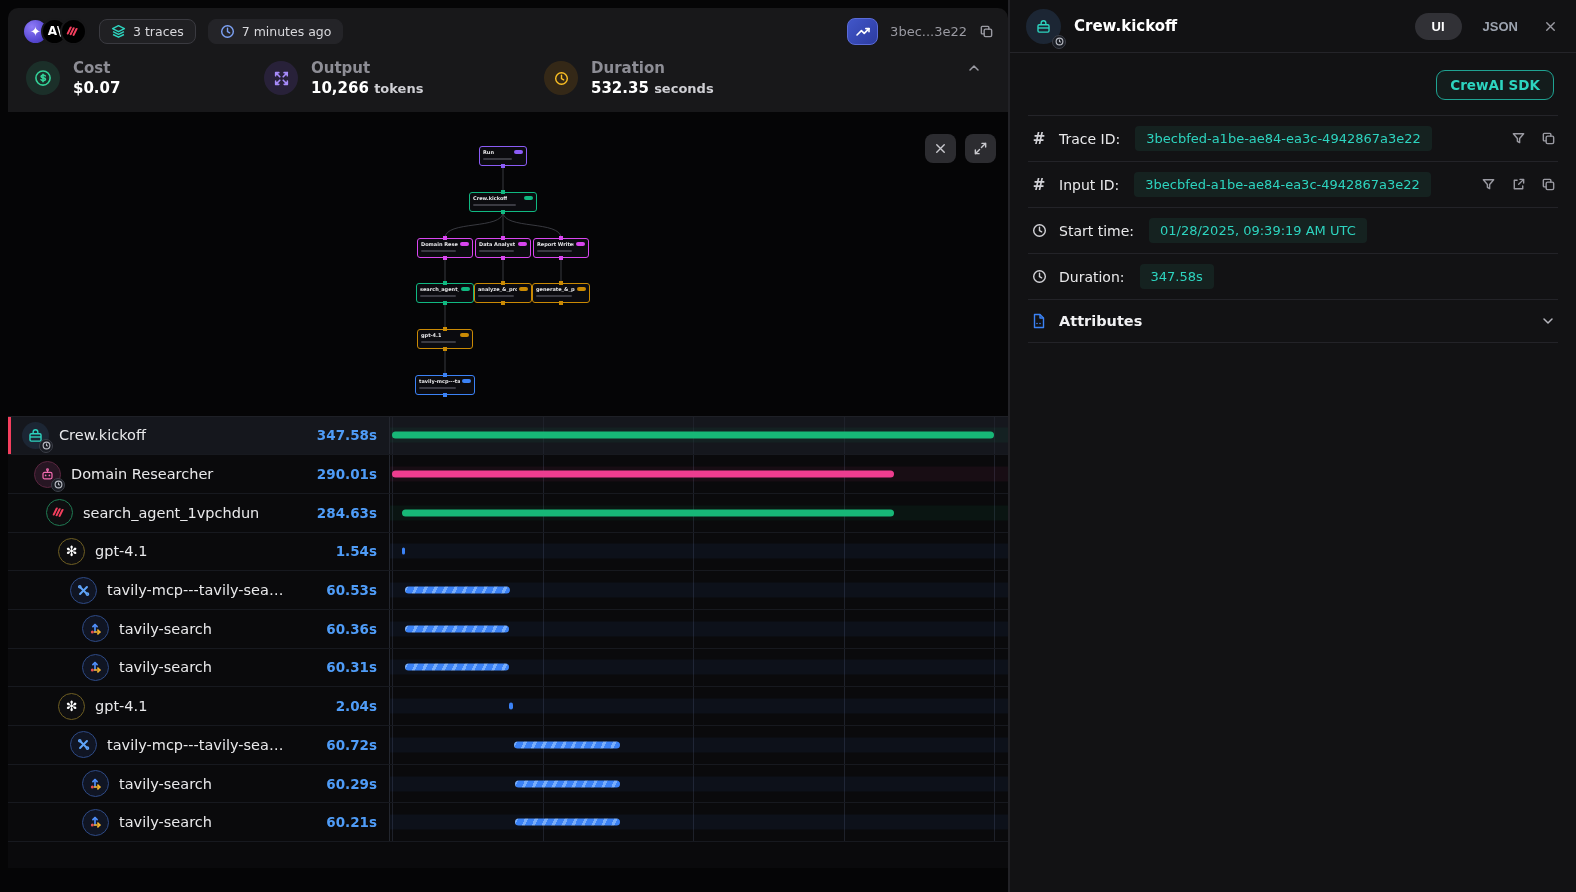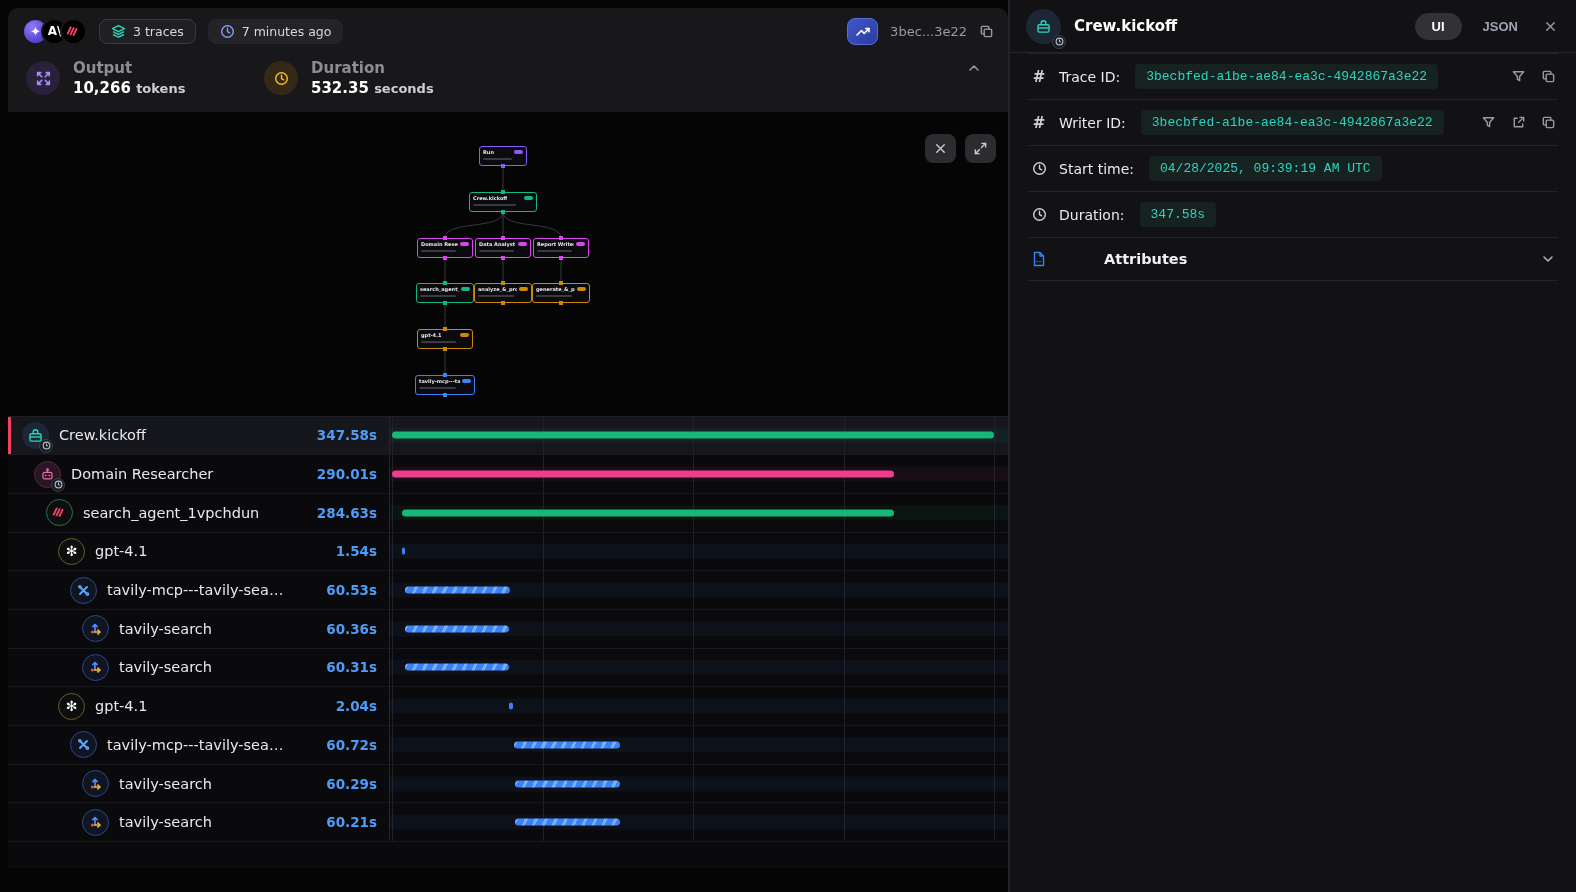--- a/index.html
+++ b/index.html
@@ -67,24 +67,24 @@
   .rp-avatar { width:35px; height:35px; border-radius:50%; background:#1c2634; position:relative; flex:none; display:flex; align-items:center; justify-content:center; }
   .rp-title { font-size:15px; font-weight:bold; color:#fff; flex:1; }
   .tab-ui { background:#313136; border:none; border-radius:16px; padding:6px 17px; color:#fff; font-size:13px; font-weight:600; cursor:pointer; }
   .tab-json { background:none; border:none; color:#9ca3af; font-size:13px; font-weight:600; margin:0 12px 0 8px; cursor:pointer; }
   .sdk-row { display:flex; justify-content:flex-end; padding:17px 22px 15px; }
   .sdk-badge { border:1px solid #1fa392; color:#2dd4bf; background:rgba(45,212,191,0.05); border-radius:9px; padding:6px 13px; font-size:13.5px; font-weight:bold; }
   .rp-sep { height:1px; background:#242429; margin:0 18px; }
   .detail-row { display:flex; align-items:center; gap:11px; margin:0 18px; padding:10px 2px; border-bottom:1px solid #232328; }
   .d-icon { width:18px; flex:none; color:#d2d2d7; display:flex; align-items:center; justify-content:center; font-size:15px; font-weight:bold; }
   .d-label { font-size:14px; color:#eaeaec; white-space:nowrap; margin-right:4px; }
-  .d-chip { background:#152220; color:#2dd4bf; font-size:13px; padding:5px 11px; border-radius:4px; white-space:nowrap; overflow:hidden;font-family:Liberation Mono, monospace; }
+  .d-chip { background:#152220; color:#2dd4bf; font-size:13px; padding:5px 11px; border-radius:4px; white-space:nowrap; overflow:hidden; }
   .d-actions { margin-left:auto; display:flex; gap:15px; color:#b6b6bd; }
   .attr-row { display:flex; align-items:center; gap:11px; margin:0 18px; padding:13px 2px; border-bottom:1px solid #232328; }
-  .attr-label { font-size:14.5px; font-weight:bold; color:#f1f1f3; flex:1;margin-left:45px; }
+  .attr-label { font-size:14.5px; font-weight:bold; color:#f1f1f3; flex:1; }
   svg { display:block; }
 </style>
 </head>
 <body>
 
 <div class="app">
 
   <div class="left-pane">
     <div class="top-card">
       <div class="top-row">
@@ -133,20 +133,33 @@
         <button class="icon-btn">
             <span id="copy-ic1">
               <svg width="15" height="15" viewBox="0 0 16 16" fill="none" stroke="currentColor" stroke-width="1.5" stroke-linecap="round" stroke-linejoin="round">
                 <rect x="5.5" y="5.5" width="8" height="8" rx="1.5"></rect>
                 <path d="M10.5 5.5v-2a1 1 0 0 0-1-1h-6a1 1 0 0 0-1 1v6a1 1 0 0 0 1 1h2"></path>
               </svg>
             </span>
           </button>
       </div>
       <div class="stats-row" id="stats-row">
+          <div class="stat">
+            <div class="stat-icon" style="background:rgba(52,211,153,0.12);color:#34d399">
+              <svg width="18" height="18" viewBox="0 0 16 16" fill="none" stroke="#34d399" stroke-width="1.4" stroke-linecap="round">
+                <circle cx="8" cy="8" r="6.3"></circle>
+                <path d="M8 4.6v6.8"></path>
+                <path d="M10 6.2c-.5-.9-3.7-1-3.7.5 0 1.7 3.9.7 3.9 2.5 0 1.5-3.3 1.4-4 .3"></path>
+              </svg>
+            </div>
+            <div>
+              <div class="stat-label">Cost</div>
+              <div class="stat-value"><span>$0.07</span></div>
+            </div>
+          </div>
           <div class="stat">
             <div class="stat-icon" style="background:rgba(139,92,246,0.14);color:#a78bfa">
               <svg width="17" height="17" viewBox="0 0 16 16" fill="none" stroke="#a78bfa" stroke-width="1.5" stroke-linecap="round" stroke-linejoin="round">
                 <path d="M9.6 6.4l3.9-3.9M10.4 2.5h3v3"></path>
                 <path d="M6.4 6.4 2.5 2.5M2.5 5.5v-3h3"></path>
                 <path d="M6.4 9.6l-3.9 3.9M2.5 10.5v3h3"></path>
                 <path d="M9.6 9.6l3.9 3.9M13.5 10.5v3h-3"></path>
               </svg>
             </div>
             <div>
@@ -624,20 +637,23 @@
       <button class="tab-ui">UI</button>
       <button class="tab-json">JSON</button>
       <button class="icon-btn">
           <span id="x-ic2">
             <svg width="15" height="15" viewBox="0 0 16 16" fill="none" stroke="currentColor" stroke-width="1.5" stroke-linecap="round" stroke-linejoin="round">
               <path d="M4 4l8 8M12 4l-8 8"></path>
             </svg>
           </span>
         </button>
     </div>
+    <div class="sdk-row">
+      <span class="sdk-badge">CrewAI SDK</span>
+    </div>
     <div class="rp-sep"></div>
     <div id="detail-rows">
         <div class="detail-row">
           <span class="d-icon">
             <span style="font-size:15px;font-weight:bold;color:#d2d2d7">#</span>
           </span>
           <span class="d-label">Trace ID:</span>
           <span class="d-chip">3becbfed-a1be-ae84-ea3c-4942867a3e22</span>
           <span class="d-actions">
             <button class="icon-btn">
@@ -650,21 +666,21 @@
                 <rect x="5.5" y="5.5" width="8" height="8" rx="1.5"></rect>
                 <path d="M10.5 5.5v-2a1 1 0 0 0-1-1h-6a1 1 0 0 0-1 1v6a1 1 0 0 0 1 1h2"></path>
               </svg>
             </button>
           </span>
         </div>
         <div class="detail-row">
           <span class="d-icon">
             <span style="font-size:15px;font-weight:bold;color:#d2d2d7">#</span>
           </span>
-          <span class="d-label">Writer ID:</span>
+          <span class="d-label">Input ID:</span>
           <span class="d-chip">3becbfed-a1be-ae84-ea3c-4942867a3e22</span>
           <span class="d-actions">
             <button class="icon-btn">
               <svg width="15" height="15" viewBox="0 0 16 16" fill="none" stroke="currentColor" stroke-width="1.5" stroke-linecap="round" stroke-linejoin="round">
                 <path d="M2.5 3h11l-4.3 5v4.4L6.8 11V8Z"></path>
               </svg>
             </button>
             <button class="icon-btn">
               <svg width="15" height="15" viewBox="0 0 16 16" fill="none" stroke="currentColor" stroke-width="1.5" stroke-linecap="round" stroke-linejoin="round">
                 <path d="M6.5 3.5h-3v9h9v-3M9.5 2.5h4v4M13.2 2.8 8.2 7.8"></path>
@@ -679,21 +695,21 @@
           </span>
         </div>
         <div class="detail-row">
           <span class="d-icon">
             <svg width="15" height="15" viewBox="0 0 16 16" fill="none" stroke="#d2d2d7" stroke-width="1.5" stroke-linecap="round">
               <circle cx="8" cy="8" r="6.2"></circle>
               <path d="M8 4.6V8l2.3 1.4"></path>
             </svg>
           </span>
           <span class="d-label">Start time:</span>
-          <span class="d-chip">04/28/2025, 09:39:19 AM UTC</span>
+          <span class="d-chip">01/28/2025, 09:39:19 AM UTC</span>
           <span class="d-actions"></span>
         </div>
         <div class="detail-row">
           <span class="d-icon">
             <svg width="15" height="15" viewBox="0 0 16 16" fill="none" stroke="#d2d2d7" stroke-width="1.5" stroke-linecap="round">
               <circle cx="8" cy="8" r="6.2"></circle>
               <path d="M8 4.6V8l2.3 1.4"></path>
             </svg>
           </span>
           <span class="d-label">Duration:</span>

